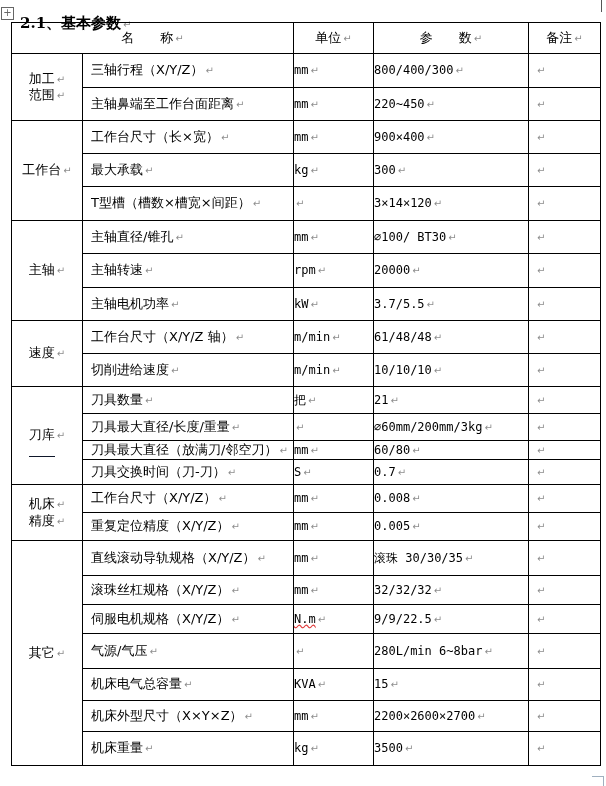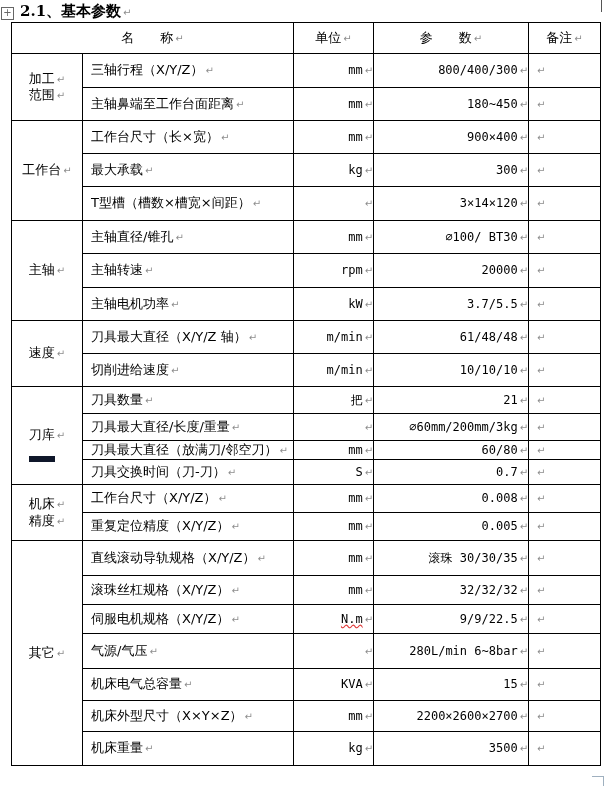--- a/index.html
+++ b/index.html
@@ -6,47 +6,47 @@
   body{
     width:606px;height:786px;background:#ffffff;color:#000;
     font-family:"DejaVu Sans",sans-serif;position:relative;overflow:hidden;
   }
   .handle{
     position:absolute;left:1px;top:7px;width:11px;height:11px;
     border:1px solid #666;color:#666;font-size:10px;line-height:10px;
     text-align:center;background:#fff;
   }
   .title{
-    position:absolute;left:20px;top:2px;font-size:15px;font-weight:bold;
+    position:absolute;left:20px;top:14px;font-size:15px;font-weight:bold;
     font-family:"DejaVu Serif","DejaVu Sans",serif;white-space:nowrap;
   }
   .title .pmark{font-weight:normal;}
   .page-edge-top{position:absolute;left:601px;top:0;width:1px;height:12px;background:#555;}
   .corner-mark{
     position:absolute;left:592px;top:776px;width:11px;height:9px;
     border-top:1px solid #9fb0bf;border-right:1px solid #9fb0bf;
   }
   table.params{
     position:absolute;left:11px;top:22px;width:589px;
     border-collapse:collapse;table-layout:fixed;font-size:13px;
   }
   td{border:1px solid #000;vertical-align:middle;line-height:1.25;padding:0;overflow:hidden;}
   td.hdr{text-align:center;margin-top:16px;}
   td.gcell{text-align:center;}
   td.ncell{text-align:left;padding-left:8px;}
   td.ucell,td.pcell{
-    text-align:right;
+    text-align:left;
     font-family:"DejaVu Sans Mono","DejaVu Sans",monospace;font-size:12px;
   }
   td.rcell{text-align:left;padding-left:6px;}
   .pmark{
     color:#8e8e8e;font-size:10px;padding-left:2px;
     font-family:"DejaVu Sans",sans-serif;font-weight:normal;
   }
-  .u-blue{border-bottom:6px solid #0f172a;padding-bottom:14px;}
+  .u-blue{border-bottom:1px solid #0f172a;padding-bottom:14px;}
   .u-red{text-decoration:underline;text-decoration-style:wavy;text-decoration-color:#e03a3a;}
 </style>
 </head>
 <body>
 
 <div class="handle">+</div>
 
 <div class="title"><span>2.1、基本参数</span><span class="pmark">↵</span></div>
 
 <div class="page-edge-top"></div>
@@ -72,21 +72,21 @@
           <div><span>范围</span><span class="pmark">↵</span></div>
         </td>
         <td class="ncell"><span>三轴行程（X/Y/Z）</span><span class="pmark">↵</span></td>
         <td class="ucell"><span>mm</span><span class="pmark">↵</span></td>
         <td class="pcell"><span>800/400/300</span><span class="pmark">↵</span></td>
         <td class="rcell"><span class="pmark">↵</span></td>
       </tr>
       <tr style="height: 33px;">
         <td class="ncell"><span>主轴鼻端至工作台面距离</span><span class="pmark">↵</span></td>
         <td class="ucell"><span>mm</span><span class="pmark">↵</span></td>
-        <td class="pcell"><span>180~450</span><span class="pmark">↵</span></td>
+        <td class="pcell"><span>220~450</span><span class="pmark">↵</span></td>
         <td class="rcell"><span class="pmark">↵</span></td>
       </tr>
       <tr style="height: 33px;">
         <td class="gcell" rowspan="3">
           <div><span>工作台</span><span class="pmark">↵</span></div>
         </td>
         <td class="ncell"><span>工作台尺寸（长×宽）</span><span class="pmark">↵</span></td>
         <td class="ucell"><span>mm</span><span class="pmark">↵</span></td>
         <td class="pcell"><span>900×400</span><span class="pmark">↵</span></td>
         <td class="rcell"><span class="pmark">↵</span></td>
@@ -121,21 +121,21 @@
       <tr style="height: 33px;">
         <td class="ncell"><span>主轴电机功率</span><span class="pmark">↵</span></td>
         <td class="ucell"><span>kW</span><span class="pmark">↵</span></td>
         <td class="pcell"><span>3.7/5.5</span><span class="pmark">↵</span></td>
         <td class="rcell"><span class="pmark">↵</span></td>
       </tr>
       <tr style="height: 33px;">
         <td class="gcell" rowspan="2">
           <div><span>速度</span><span class="pmark">↵</span></div>
         </td>
-        <td class="ncell"><span>刀具最大直径（X/Y/Z 轴）</span><span class="pmark">↵</span></td>
+        <td class="ncell"><span>工作台尺寸（X/Y/Z 轴）</span><span class="pmark">↵</span></td>
         <td class="ucell"><span>m/min</span><span class="pmark">↵</span></td>
         <td class="pcell"><span>61/48/48</span><span class="pmark">↵</span></td>
         <td class="rcell"><span class="pmark">↵</span></td>
       </tr>
       <tr style="height: 33px;">
         <td class="ncell"><span>切削进</span><span class="u-blue">给速度</span><span class="pmark">↵</span></td>
         <td class="ucell"><span>m/min</span><span class="pmark">↵</span></td>
         <td class="pcell"><span>10/10/10</span><span class="pmark">↵</span></td>
         <td class="rcell"><span class="pmark">↵</span></td>
       </tr>

